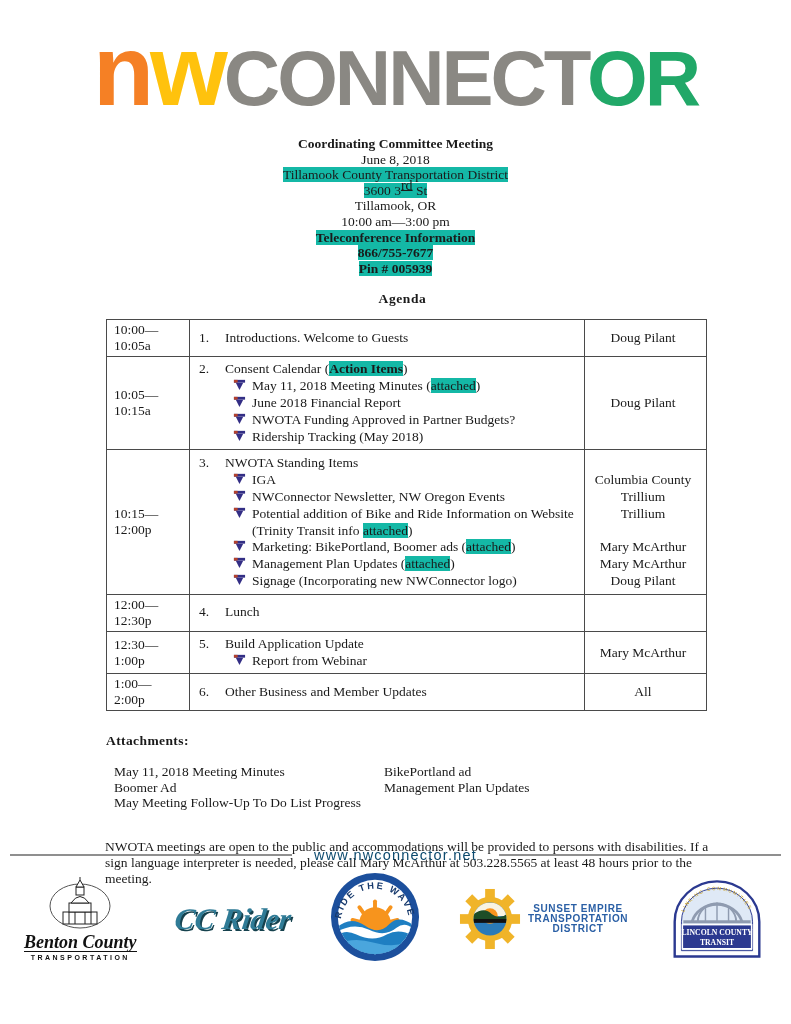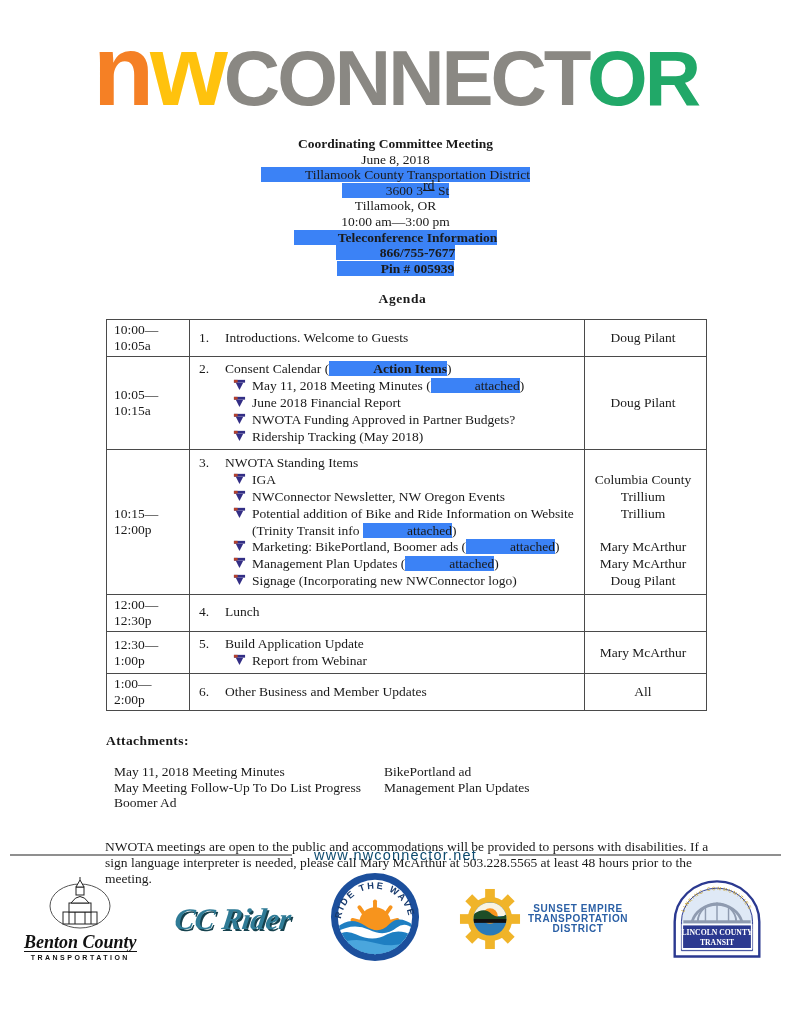--- a/index.html
+++ b/index.html
@@ -8,21 +8,21 @@
   
   .logo-wrap{text-align:center;padding-top:30px;line-height:80px;height:86px;}
   .logo{font-family:"Liberation Sans",sans-serif;font-weight:bold;font-size:78px;
         letter-spacing:-3px;white-space:nowrap;}
   .logo .lc{font-size:100px;letter-spacing:-4px;}
   .c-n{color:#F58025;} .c-w{color:#FFC20D;} .c-gray{color:#8A8883;} .c-green{color:#21A868;}
   
   .meeting{margin-top:20px;text-align:center;font-size:13.5px;}
   .mline{line-height:15.6px;}
   .b{font-weight:bold;}
-  .hl{background:#3b82f6;padding-left:44px;}
+  .hl{background:#14b8a6;}
   sup{font-size:14px;line-height:0;text-decoration:underline;}
   .agenda-heading{margin-top:15px;text-align:center;font-weight:bold;font-size:13.5px;letter-spacing:0.6px;padding-left:14px;}
   
   table.agenda{border-collapse:collapse;margin:12px 0 0 106px;table-layout:fixed;font-size:13.5px;}
   table.agenda td{border:1px solid #4a4a4a;}
   td.t{width:72px;padding:2px 3px 2px 7px;line-height:16px;vertical-align:middle;}
   td.c{width:382px;padding:4px 3px 4px 9px;vertical-align:middle;}
   td.p{width:112px;text-align:center;padding:2px 7px 2px 2px;vertical-align:middle;}
   td.top{vertical-align:top;padding-top:5px;}
   .line{line-height:16.8px;}
@@ -214,22 +214,22 @@
       <td class="p"><span>All</span></td>
     </tr>
   </tbody>
     </table>
 
   <div class="attachments">
     <div class="attachments-heading">Attachments:</div>
     <div class="attach-cols">
       <div class="attach-col1">
         <div>May 11, 2018 Meeting Minutes</div>
+        <div>Boomer Ad</div>
         <div>May Meeting Follow-Up To Do List Progress</div>
-        <div>Boomer Ad</div>
       </div>
       <div class="attach-col2">
         <div>BikePortland ad</div>
         <div>Management Plan Updates</div>
       </div>
     </div>
   </div>
 
   <div class="notice">NWOTA meetings are open to the public and accommodations will be provided to persons with disabilities.  If a sign language interpreter is needed, please call Mary McArthur at 503.228.5565 at least 48 hours prior to the meeting.</div>
 

